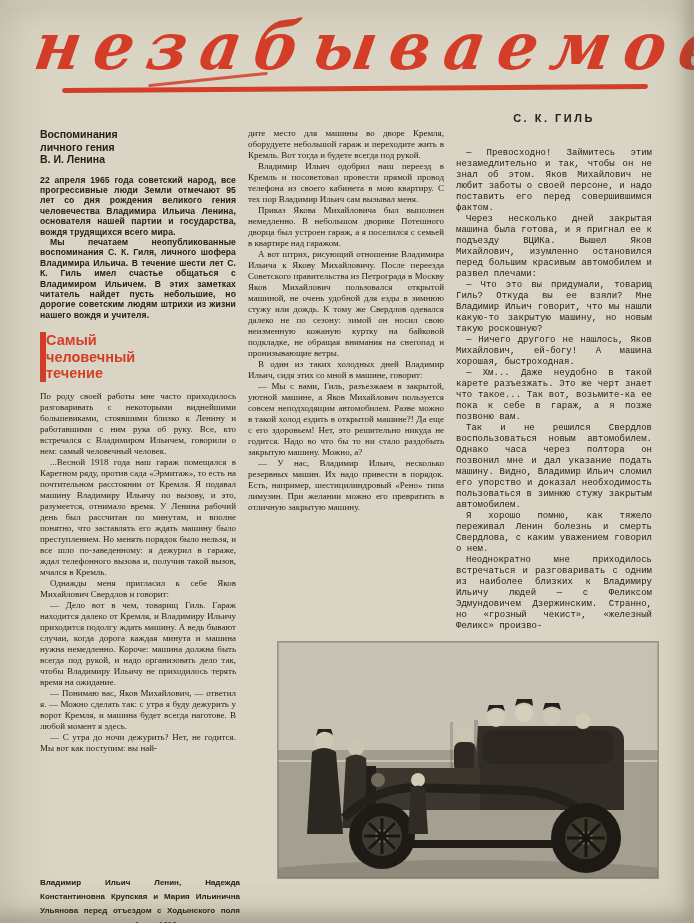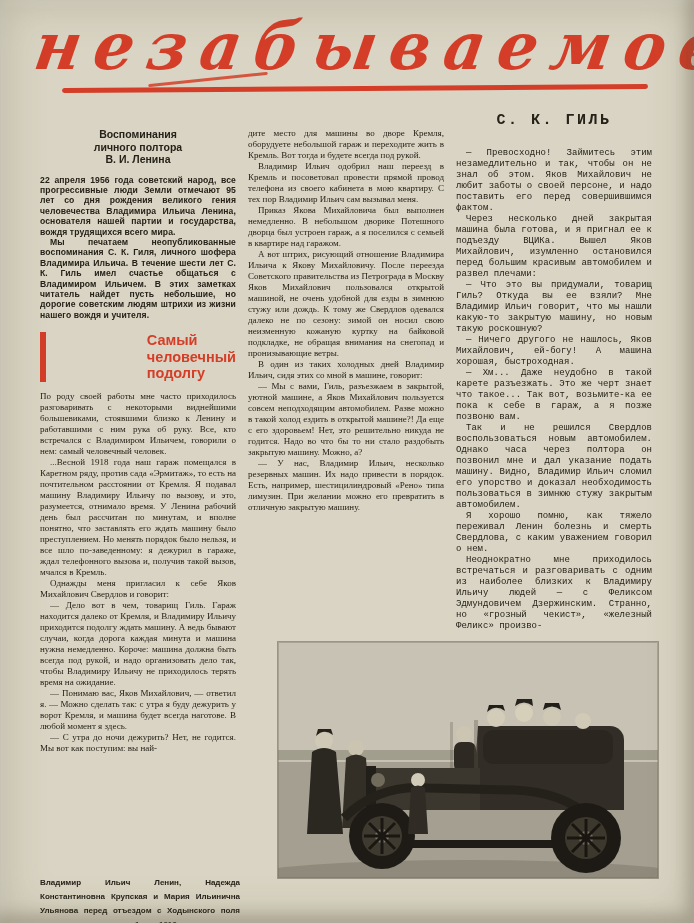--- a/index.html
+++ b/index.html
@@ -27,38 +27,38 @@
     position:absolute;left:34px;top:84px;width:586px;height:5px;border-radius:3px;
     background:var(--accent,#d43e28);transform:rotate(-.4deg);
   }
   .title-underline2{
     position:absolute;left:120px;top:76px;width:120px;height:3px;border-radius:2px;
     background:var(--accent,#d43e28);transform:rotate(-6deg);opacity:.85;
   }
   
   .author{
     position:absolute;left:456px;top:112px;width:196px;text-align:center;
-    font-family:Liberation Mono, monospace;font-weight:bold;font-size:15px;letter-spacing:2.5px;
+    font-family:Liberation Sans, sans-serif;font-weight:bold;font-size:11px;letter-spacing:2.5px;
   }
   
   .col{position:absolute;width:196px;font-size:9px;line-height:11px;text-align:justify;}
   .col-left{left:40px;top:128px;}
   .col-mid{left:248px;top:128px;}
   .col-right{left:456px;top:148px;font-family:Liberation Mono, monospace;}
   .col p{margin:0;text-indent:10px;}
   .col p.noindent{text-indent:0;}
   .intro-head{
     font-family:"Liberation Sans",sans-serif;font-weight:bold;
-    font-size:10.5px;line-height:12.5px;text-align:center;margin-bottom:9px;
+    font-size:10.5px;line-height:12.5px;text-align:left;margin-bottom:9px;
   }
   .lead{
     font-family:"Liberation Sans",sans-serif;font-weight:bold;
     font-size:8.6px;line-height:10.4px;letter-spacing:.1px;
   }
-  .section-heading{display:flex;gap:0;margin:12px 0 9px;justify-content:space-between;}
+  .section-heading{display:flex;gap:0;margin:12px 0 9px;}
   .red-bar{width:6px;background:var(--accent,#d43e28);flex:none;}
   .sh-text{
     font-family:"Liberation Sans",sans-serif;font-weight:bold;
     font-size:14.5px;line-height:16.5px;color:var(--accent,#d43e28);text-align:left;
   }
   
   .photo{
     position:absolute;left:278px;top:642px;width:380px;height:236px;margin:0;
     outline:1px solid #9a9484;background:#b7b2a4;
   }
@@ -79,32 +79,32 @@
     <h1 class="script-title">незабываемое</h1>
     <div class="title-underline"></div>
     <div class="title-underline2"></div>
   </header>
 
   <div class="author">С. К. ГИЛЬ</div>
 
   <section class="col col-left">
     <div class="intro-head">
       <div>Воспоминания</div>
-      <div>личного полтора</div>
+      <div>личного гения</div>
       <div>В. И. Ленина</div>
     </div>
-    <p class="lead noindent">22 апреля 1956 года советский народ, все прогрессивные люди Земли отмечают 95 лет со дня рождения великого гения человечества Владимира Ильича Ленина, основателя нашей партии и государства, вождя трудящихся всего мира.</p>
+    <p class="lead noindent">22 апреля 1965 года советский народ, все прогрессивные люди Земли отмечают 95 лет со дня рождения великого гения человечества Владимира Ильича Ленина, основателя нашей партии и государства, вождя трудящихся всего мира.</p>
     <p class="lead">Мы печатаем неопубликованные воспоминания С. К. Гиля, личного шофера Владимира Ильича. В течение шести лет С. К. Гиль имел счастье общаться с Владимиром Ильичем. В этих заметках читатель найдет пусть небольшие, но дорогие советским людям штрихи из жизни нашего вождя и учителя.</p>
 
     <div class="section-heading">
       <div class="red-bar"></div>
       <div class="sh-text">
         <div>Самый</div>
         <div>человечный</div>
-        <div>подолгу</div>
+        <div>течение</div>
       </div>
     </div>
 
     <p class="noindent">По роду своей работы мне часто приходилось разговаривать с некоторыми виднейшими большевиками, стоявшими близко к Ленину и работавшими с ним рука об руку. Все, кто встречался с Владимиром Ильичем, говорили о нем: самый человечный человек.</p>
     <p>...Весной 1918 года наш гараж помещался в Каретном ряду, против сада «Эрмитаж», то есть на почтительном расстоянии от Кремля. Я подавал машину Владимиру Ильичу по вызову, и это, разумеется, отнимало время. У Ленина рабочий день был рассчитан по минутам, и вполне понятно, что заставлять его ждать машину было преступлением. Но менять порядок было нельзя, и все шло по-заведенному: я дежурил в гараже, ждал телефонного вызова и, получив такой вызов, мчался в Кремль.</p>
     <p>Однажды меня пригласил к себе Яков Михайлович Свердлов и говорит:</p>
     <p>— Дело вот в чем, товарищ Гиль. Гараж находится далеко от Кремля, и Владимиру Ильичу приходится подолгу ждать машину. А ведь бывают случаи, когда дорога каждая минута и машина нужна немедленно. Короче: машина должна быть всегда под рукой, и надо организовать дело так, чтобы Владимиру Ильичу не приходилось терять время на ожидание.</p>
     <p>— Понимаю вас, Яков Михайлович, — ответил я. — Можно сделать так: с утра я буду дежурить у ворот Кремля, и машина будет всегда наготове. В любой момент я здесь.</p>
     <p>— С утра до ночи дежурить? Нет, не годится. Мы вот как поступим: вы най-</p>
   </section>

